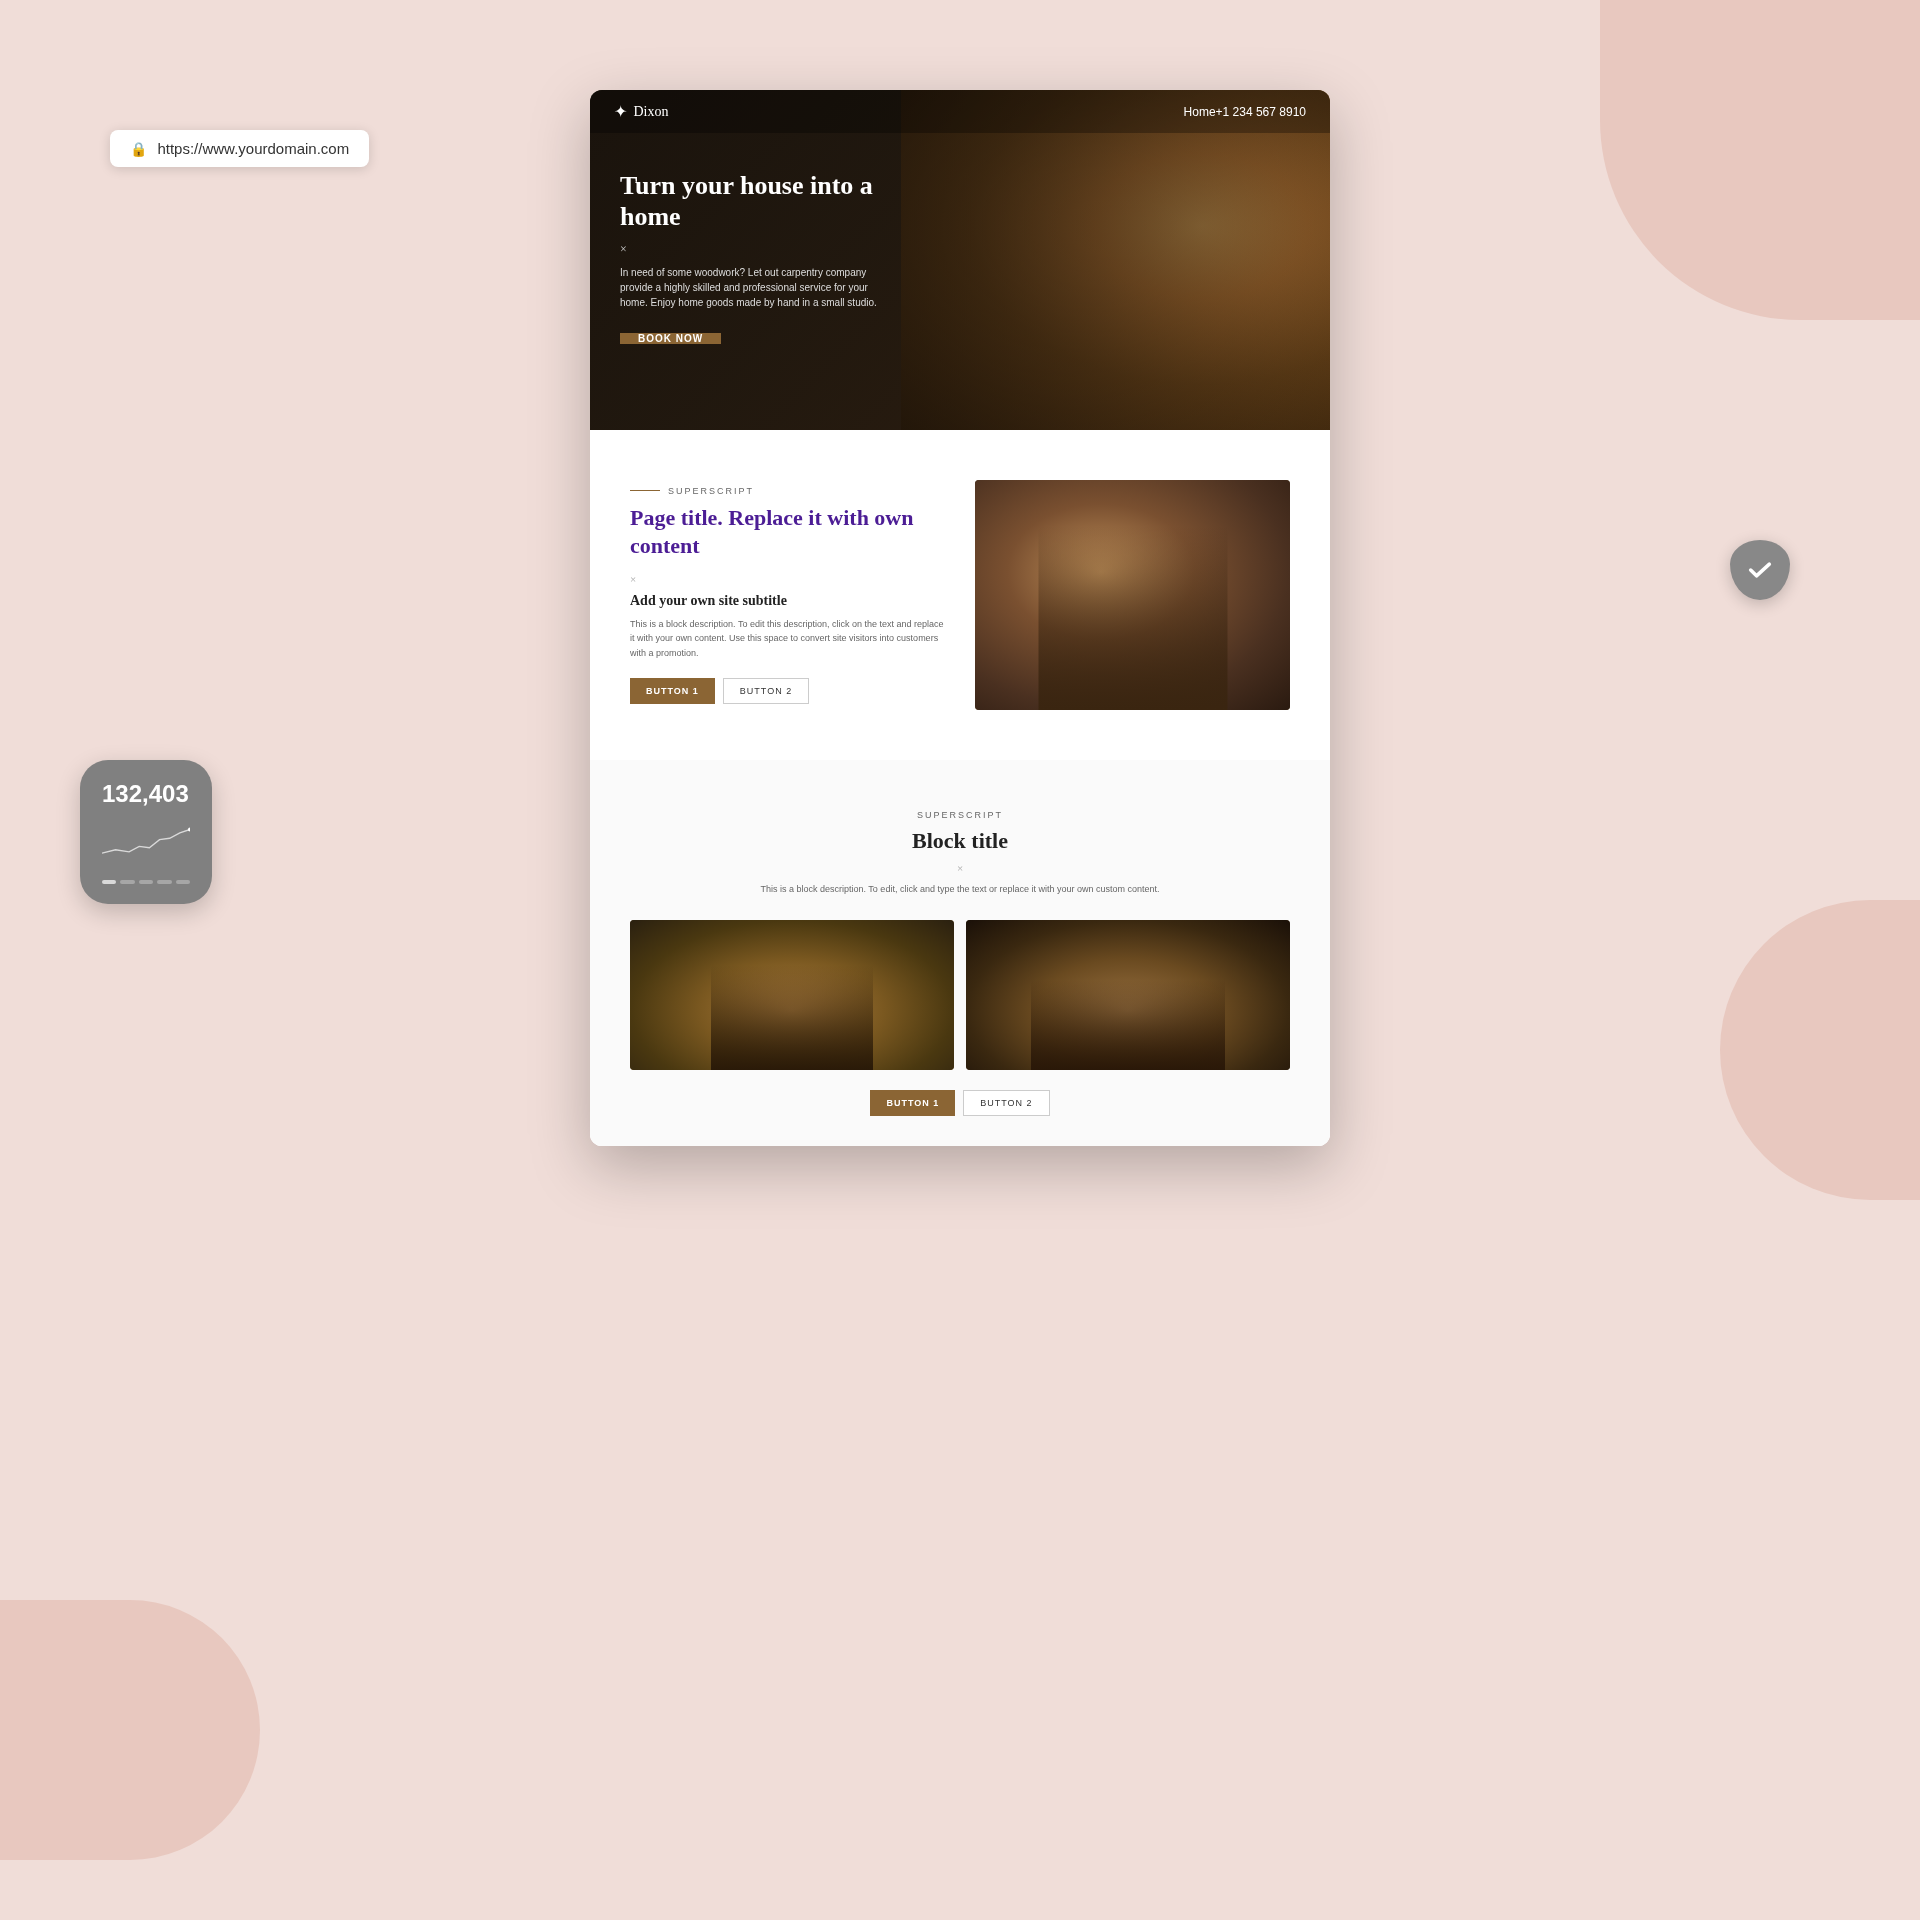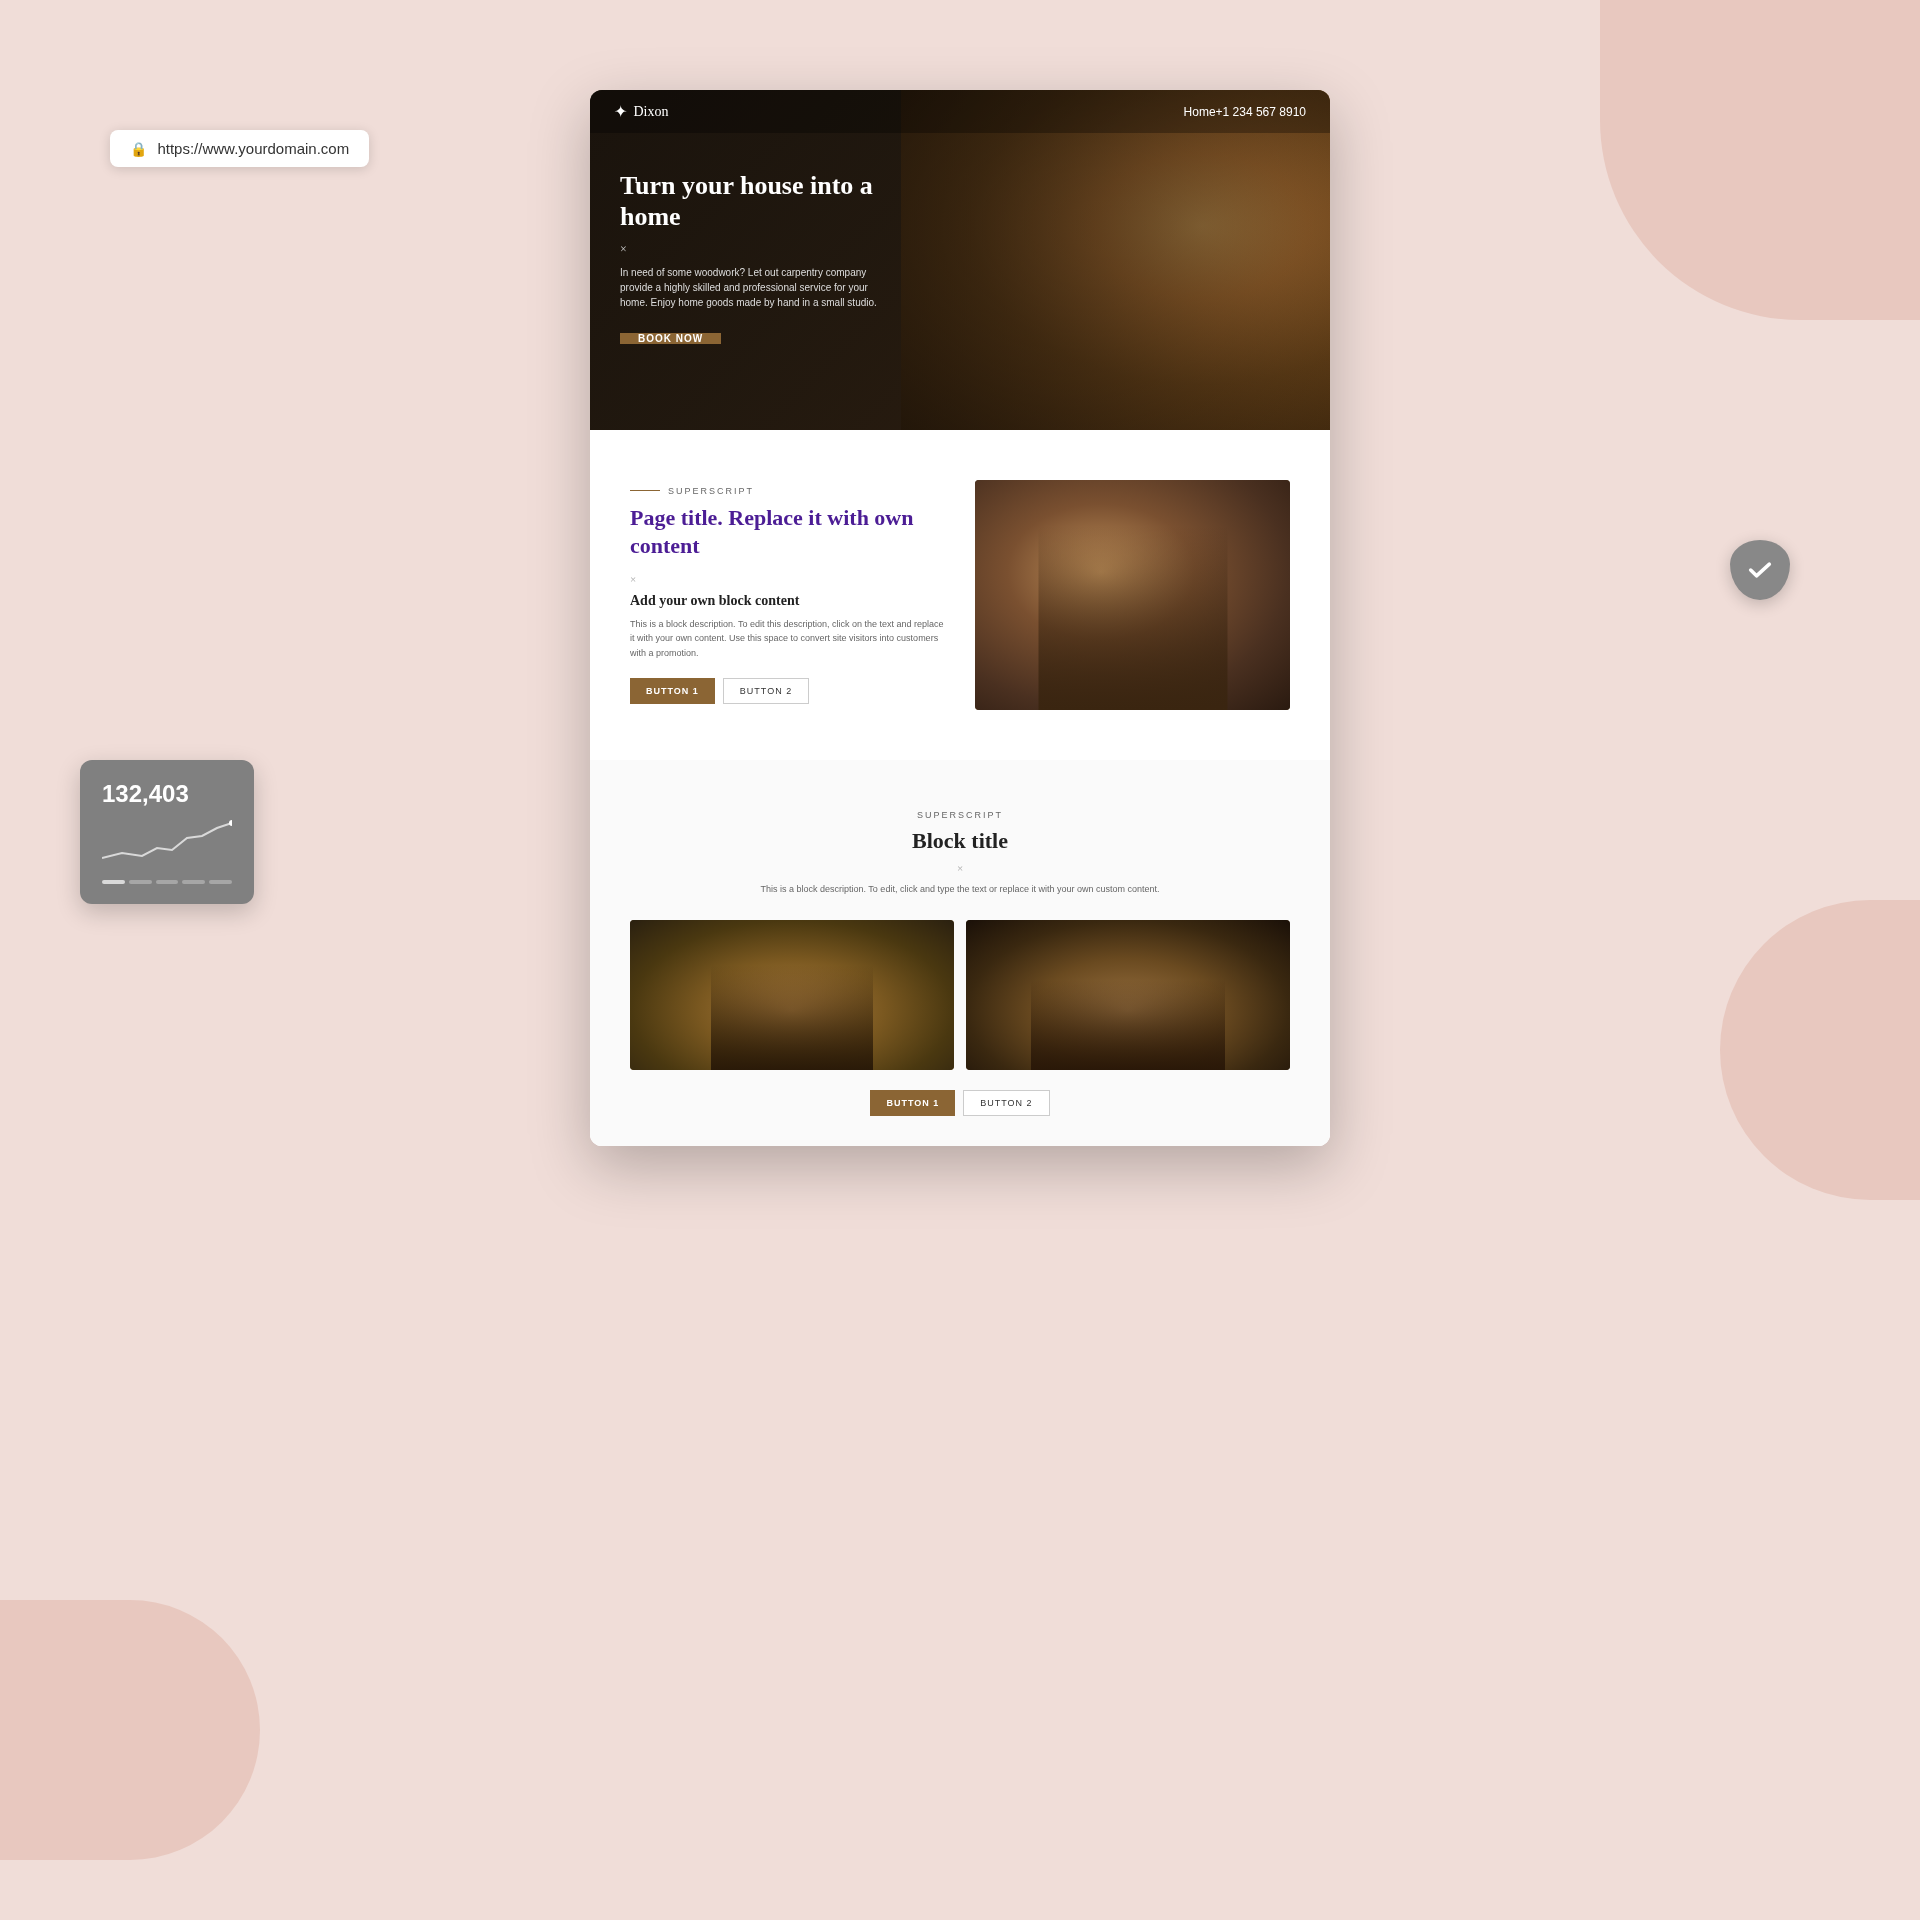--- a/index.html
+++ b/index.html
@@ -304,23 +304,23 @@
       justify-content: center;
     }
 
     
     .stats-widget {
       position: absolute;
       left: 80px;
       top: 760px;
       z-index: 20;
       background: #808080;
-      border-radius: 12px;
+      border-radius: 28px;
       padding: 20px 22px;
-      width: 174px;
+      width: 132px;
       box-shadow: 0 8px 24px rgba(0,0,0,0.2);
     }
     .stats-number {
       color: #fff;
       font-size: 24px;
       font-weight: bold;
       font-family: Arial, sans-serif;
       margin-bottom: 10px;
     }
     .stats-chart {
@@ -426,21 +426,21 @@
     </div>
 
     <div class="section-two-col">
       <div class="section-left">
         <div class="superscript-line">
           <div class="line"></div>
           <span class="superscript-text">SUPERSCRIPT</span>
         </div>
         <h2 class="section-title">Page title. Replace it with own content</h2>
         <div class="section-x">×</div>
-        <h3 class="section-subtitle">Add your own block content</h3>
+        <h3 class="section-subtitle">Add your own site subtitle</h3>
         <p class="section-desc">This is a block description. To edit this description, click on the text and replace it with your own content. Use this space to convert site visitors into customers with a promotion.</p>
         <div class="btn-group">
           <button class="btn-primary">BUTTON 1</button>
           <button class="btn-secondary">BUTTON 2</button>
         </div>
       </div>
       <div class="section-right">
         <div class="carpenter-img">
           <div style="position:absolute;inset:0;background:radial-gradient(ellipse at 40% 40%, #c0905a 0%, #7a5030 35%, #4a3020 70%, #2a1a10 100%);"></div>
 

